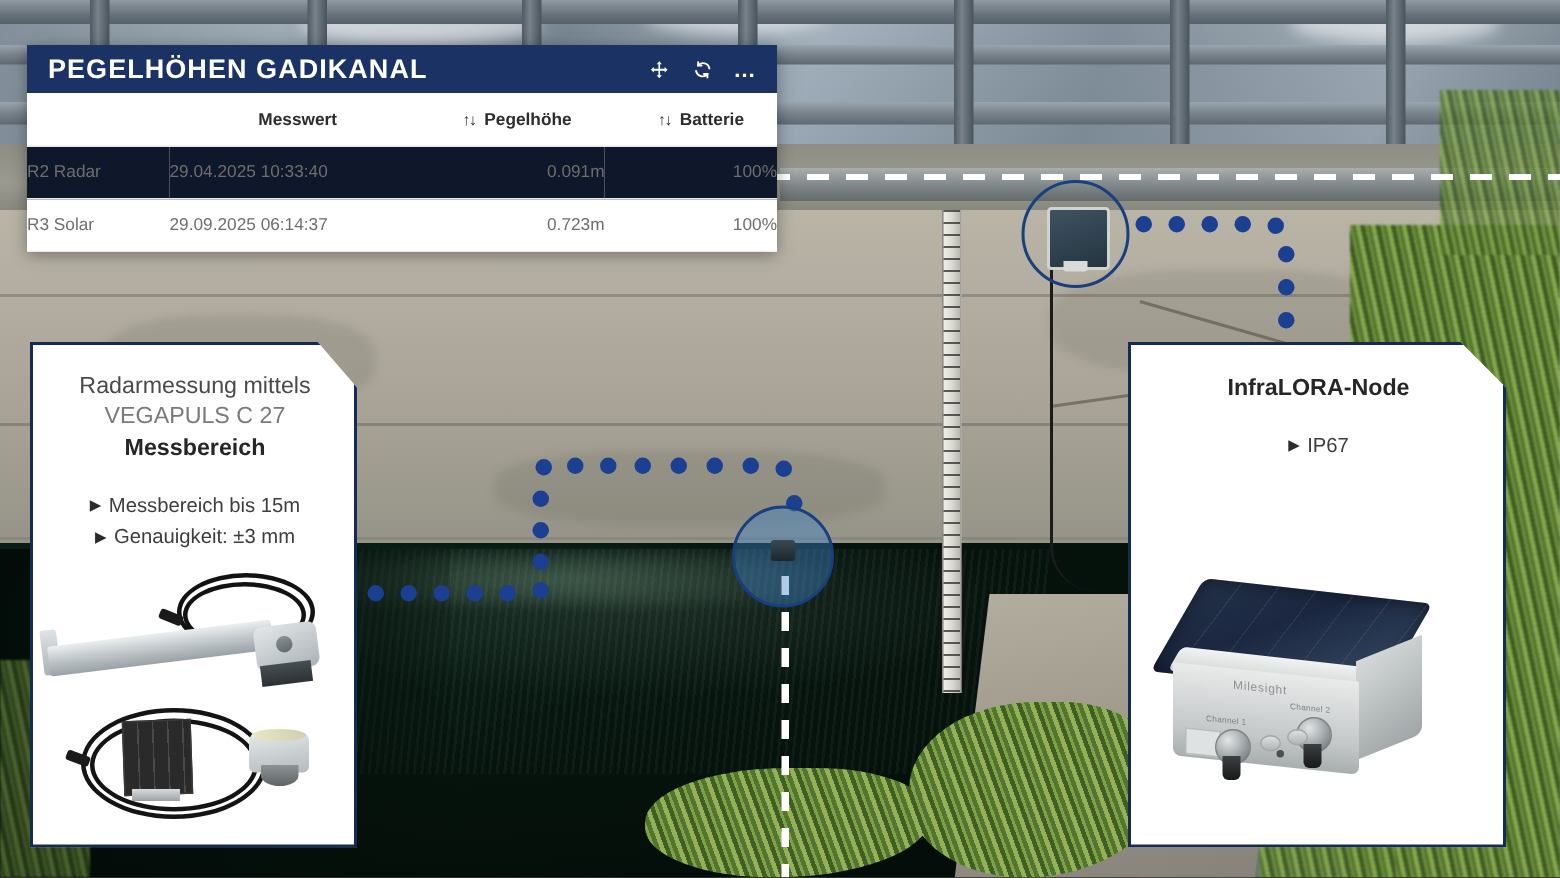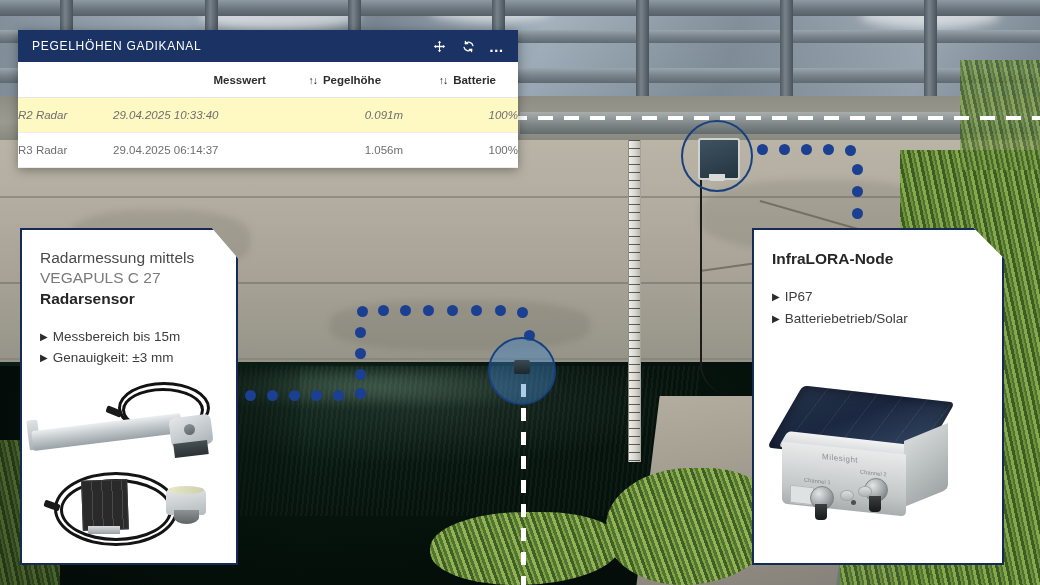--- a/index.html
+++ b/index.html
@@ -187,21 +187,21 @@
     background:#ffffff;
     box-shadow:0 2px 10px rgba(0,0,0,.35);
   }
   .widget-header{
     height:32px;background:#1b3264;
     display:flex;align-items:center;
     padding:0 14px;
     color:#ffffff;
   }
   .widget-title{
-    font-size:12px;letter-spacing:.7px;font-weight:400;
+    font-size:18px;letter-spacing:.7px;font-weight:700;
     white-space:nowrap;
   }
   .widget-actions{margin-left:auto;display:flex;align-items:center;gap:15px;}
   .wa{
     width:14px;height:14px;display:flex;align-items:center;justify-content:center;
     color:#ffffff;cursor:pointer;
   }
   .wa svg{display:block;}
   .dots-icon{
     font-size:15px;line-height:9px;letter-spacing:1.5px;font-weight:700;
@@ -211,52 +211,52 @@
     width:100%;border-collapse:collapse;background:#fff;
     font-size:11.5px;color:#3c3c3c;
   }
   table.lvl thead th{
     font-weight:700;color:#2d2d2d;font-size:11.5px;
     padding:12px 0 11px;
     border-bottom:1px solid #e6e6e6;
     white-space:nowrap;
   }
   table.lvl th.c-name{width:95px;}
-  table.lvl th.c-mess{text-align:right;padding-left:18px;}
+  table.lvl th.c-mess{text-align:center;padding-left:18px;}
   table.lvl th.c-num{text-align:right;padding-right:22px;}
   .sorter{
     display:inline-block;margin-right:6px;color:#2d2d2d;font-size:10.5px;
     letter-spacing:-1px;cursor:pointer;
   }
   table.lvl tbody td{
     padding:11px 0;border-bottom:1px solid #ededed;
     color:#6e6e6e;font-size:11.5px;
   }
-  table.lvl tbody tr.alt td{background:#fef9c3;font-style:italic;}
+  table.lvl tbody tr.alt td{background:#0f172a;}
   td.c-name{
     color:#4a90d9;padding-left:18px;width:95px;cursor:pointer;
   }
   td.c-mess{text-align:left;padding-left:18px;color:#5f5f5f;}
   td.c-num{text-align:right;padding-right:22px;color:#6e6e6e;}
 
   
   .card{
     position:absolute;background:#ffffff;
     border:2px solid #152a54;
     box-sizing:border-box;
   }
   .card-left{
     left:20px;top:228px;width:218px;height:337px;
     clip-path:polygon(0 0, 88% 0, 100% 9%, 100% 100%, 0 100%);
   }
   .card-right{
     left:752px;top:228px;width:252px;height:337px;
     clip-path:polygon(0 0, 88% 0, 100% 9%, 100% 100%, 0 100%);
   }
-  .card-body{padding:18px 16px 0 18px;}
+  .card-body{padding:18px 16px 0 18px;text-align:center;}
   .ct-line1{font-size:15.5px;color:#4a4a4a;line-height:1.28;font-weight:400;}
   .ct-line2{font-size:15.5px;color:#7a7a7a;line-height:1.28;font-weight:400;}
   .ct-strong{font-size:15.5px;color:#262626;font-weight:700;line-height:1.42;}
   .feat{margin-top:16px;}
   .feat li{
     list-style:none;font-size:13.5px;color:#3d3d3d;
     line-height:1.6;white-space:nowrap;
   }
   .feat li .tri{
     display:inline-block;margin-right:5px;color:#2b2b2b;font-size:10px;
@@ -520,34 +520,34 @@
         </tr>
       </thead>
       <tbody>
         <tr class="alt">
           <td class="c-name">R2 Radar</td>
           <td class="c-mess">29.04.2025 10:33:40</td>
           <td class="c-num">0.091m</td>
           <td class="c-num">100%</td>
         </tr>
         <tr>
-          <td class="c-name">R3 Radar</td>
-          <td class="c-mess">29.04.2025 06:14:37</td>
-          <td class="c-num">1.056m</td>
+          <td class="c-name">R3 Solar</td>
+          <td class="c-mess">29.09.2025 06:14:37</td>
+          <td class="c-num">0.723m</td>
           <td class="c-num">100%</td>
         </tr>
       </tbody>
     </table>
   </div>
 
   <div class="card card-left">
     <div class="card-body">
       <div class="ct-line1">Radarmessung mittels</div>
       <div class="ct-line2">VEGAPULS C 27</div>
-      <div class="ct-strong">Radarsensor</div>
+      <div class="ct-strong">Messbereich</div>
       <ul class="feat">
         <li>
           <span class="tri">▶</span><span>Messbereich bis 15m</span>
         </li>
         <li>
           <span class="tri">▶</span><span>Genauigkeit:  ±3 mm</span>
         </li>
       </ul>
     </div>
 
@@ -573,23 +573,20 @@
       <div class="radar-lens"></div>
     </div>
   </div>
 
   <div class="card card-right">
     <div class="card-body">
       <div class="ct-strong">InfraLORA-Node</div>
       <ul class="feat">
         <li>
           <span class="tri">▶</span><span>IP67</span>
-        </li>
-        <li>
-          <span class="tri">▶</span><span>Batteriebetrieb/Solar</span>
         </li>
       </ul>
     </div>
 
     <div class="prod-right">
       <div class="node-top">
         <div class="node-top-lines"></div>
       </div>
       <div class="node-lip"></div>
       <div class="node-side"></div>

